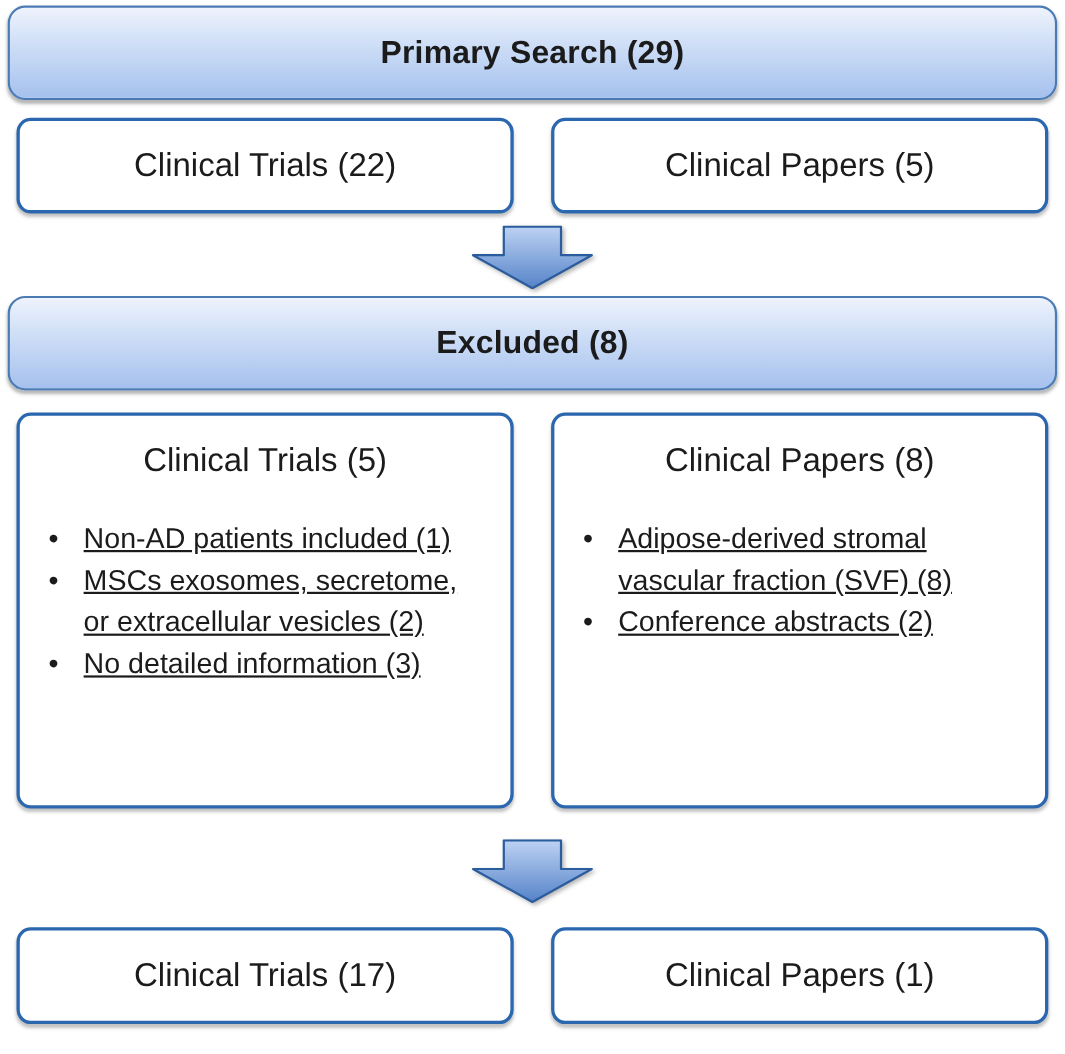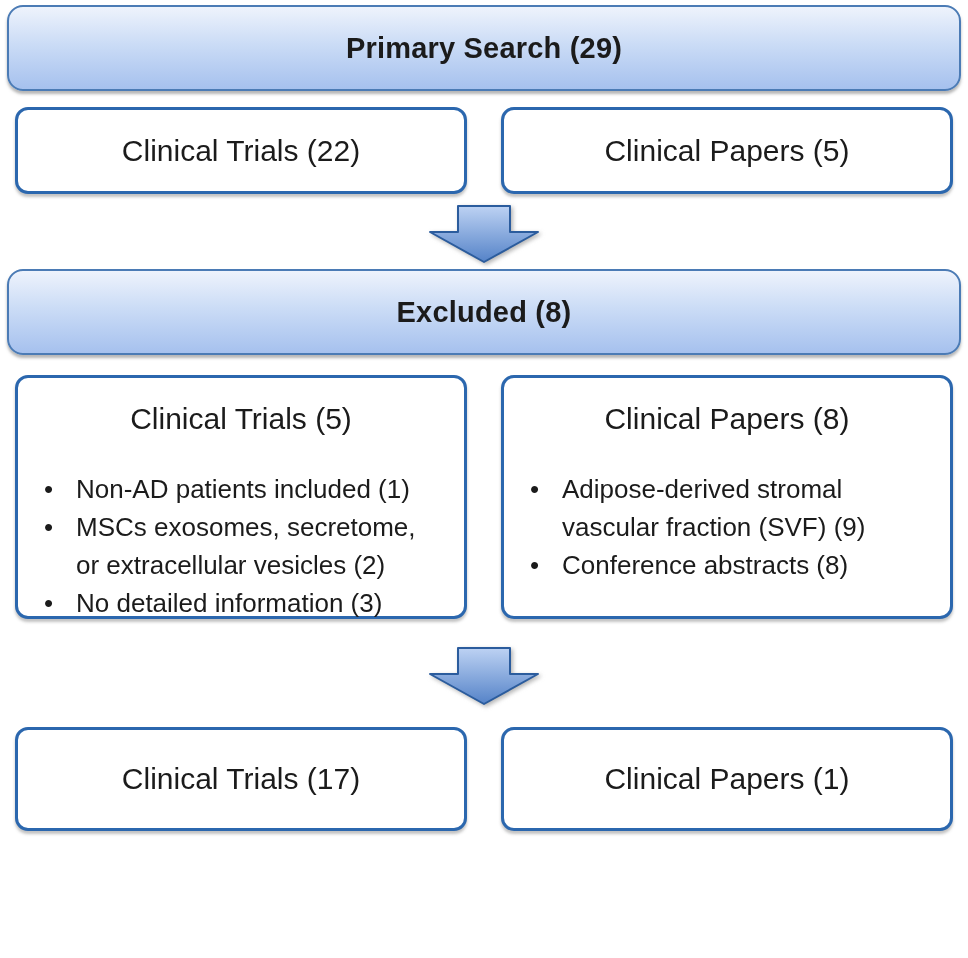--- a/index.html
+++ b/index.html
@@ -33,28 +33,28 @@
   .banner-final{margin-top:8px;}
   .row{display:flex;gap:34px;margin:16px 15px 0;justify-content:flex-end;}
   .row-excluded{margin-top:20px;}
   .row-final{margin-top:22px;}
   .box{
     flex:1;background:var(--box-fill);
     border:3px solid var(--box-border);border-radius:13px;
     box-shadow:0 3px 3px rgba(120,120,120,.45);
   }
   .box-simple{height:87px;display:flex;align-items:center;justify-content:center;}
-  .row-final .box-simple{height:104px;}
+  .row-final .box-simple{height:88px;}
   .box-title{font-size:30px;}
-  .box-detail{height:244px;padding-top:24px;}
+  .box-detail{height:360px;padding-top:24px;}
   .box-detail .box-title{display:block;text-align:center;}
   .bullets{list-style:none;margin:34px 0 0;padding:0 8px 0 20px;}
   .bullets li{position:relative;padding-left:38px;font-size:26px;line-height:38px;}
   .bullets li::before{content:"\2022";position:absolute;left:6px;top:0;font-size:26px;}
-  .bullet-text{display:inline-block;max-width:355px;vertical-align:top;}
+  .bullet-text{display:inline-block;max-width:355px;vertical-align:top;text-decoration:underline;}
   .arrow-wrap{display:flex;justify-content:center;}
   .arrow-1{margin-top:11px;}
   .arrow-2{margin-top:28px;}
   .arrow-svg{filter:drop-shadow(2px 2px 2px rgba(120,120,120,.55));}
 </style>
 </head>
 <body>
 
 <div class="page">
 
@@ -99,24 +99,24 @@
         </li>
         <li>
           <span class="bullet-text">No detailed information (3)</span>
         </li>
       </ul>
     </div>
     <div class="box box-detail">
       <span class="box-title">Clinical Papers (8)</span>
       <ul class="bullets">
         <li>
-          <span class="bullet-text">Adipose-derived stromal vascular fraction (SVF) (9)</span>
+          <span class="bullet-text">Adipose-derived stromal vascular fraction (SVF) (8)</span>
         </li>
         <li>
-          <span class="bullet-text">Conference abstracts (8)</span>
+          <span class="bullet-text">Conference abstracts (2)</span>
         </li>
       </ul>
     </div>
   </div>
 
   <div class="arrow-wrap arrow-2">
     <svg class="arrow-svg" width="112" height="58" viewBox="0 0 112 58" aria-hidden="true">
       <defs>
         <linearGradient id="ag2" x1="0" y1="0" x2="0" y2="1">
           <stop offset="0" style="stop-color:var(--arrow-top,#bdd2f3)"></stop>

